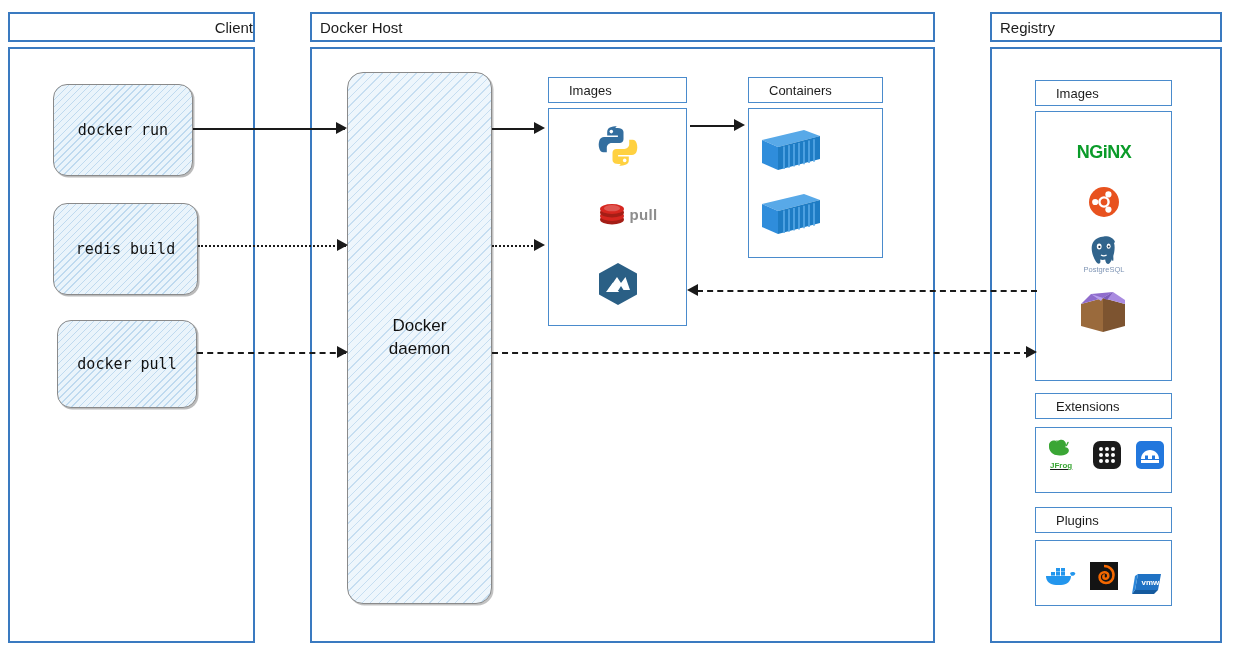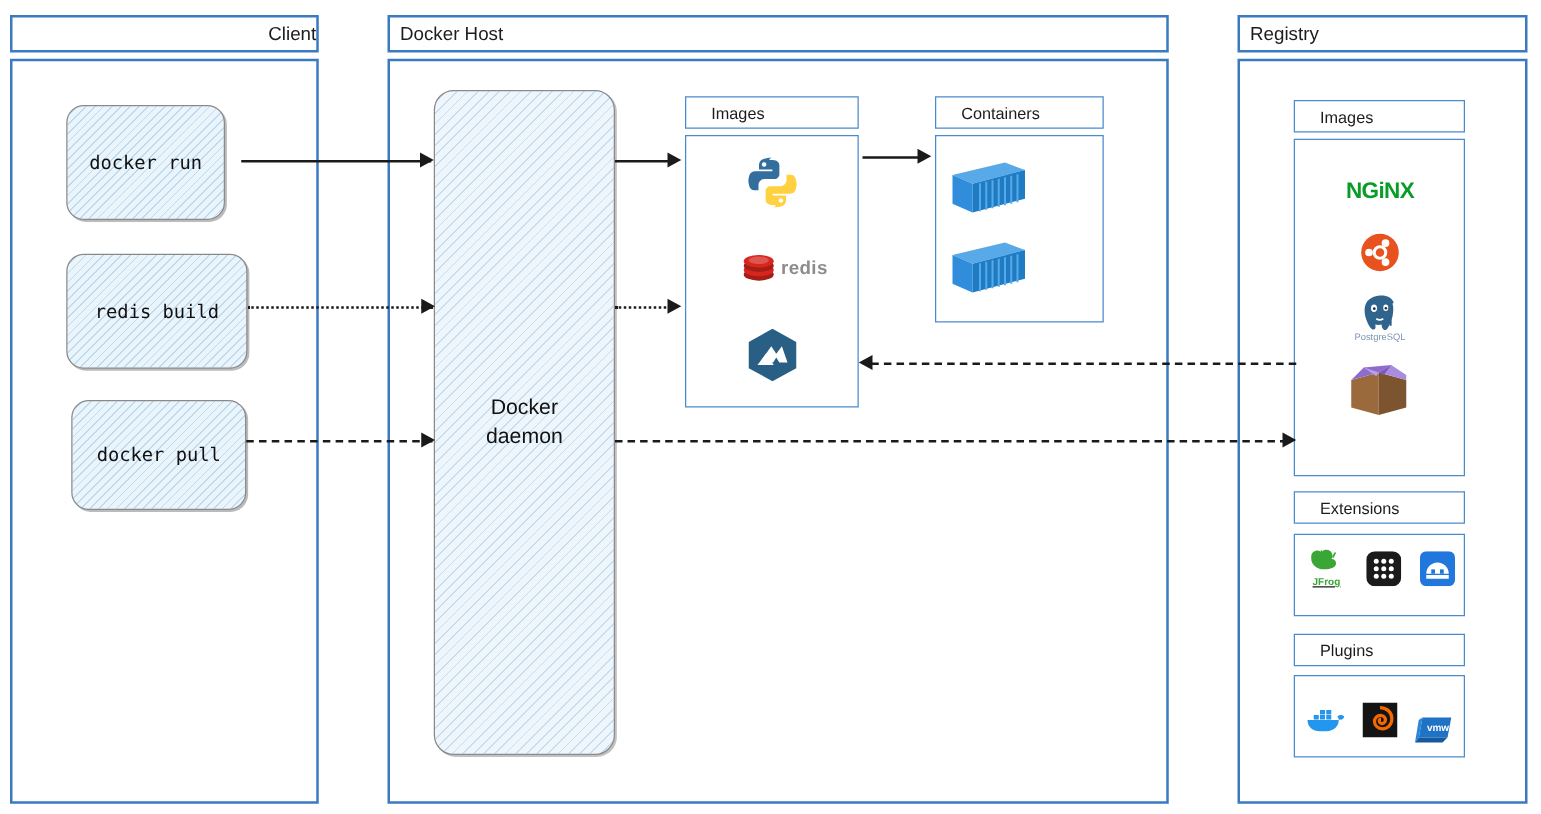--- a/index.html
+++ b/index.html
@@ -60,21 +60,21 @@
   .vmw-word{font-family:"Liberation Sans",sans-serif;font-weight:bold;font-size:8px;color:#fff;}
 </style>
 </head>
 <body>
 
 <div class="panel-title" style="left:8px;top:12px;width:247px;height:30px;justify-content:flex-end;">
   <span>Client</span>
 </div>
 <div class="panel" style="left:8px;top:47px;width:247px;height:596px;"></div>
 
-<div class="cmdbox" style="left:53px;top:84px;width:127px;height:92px;">
+<div class="cmdbox" style="left:53px;top:84px;width:140px;height:92px;">
   <span>docker run</span>
 </div>
 <div class="cmdbox" style="left:53px;top:203px;width:145px;height:92px;">
   <span>redis build</span>
 </div>
 <div class="cmdbox" style="left:57px;top:320px;width:140px;height:88px;">
   <span>docker pull</span>
 </div>
 
 <div class="panel-title" style="left:310px;top:12px;width:625px;height:30px;">
@@ -104,21 +104,21 @@
 </div>
 
 <div class="logo" style="left:588px;top:200px;width:80px;height:28px;">
   <svg width="26" height="24" viewBox="0 0 26 24" aria-hidden="true">
     <ellipse cx="13" cy="17.5" rx="12" ry="5" fill="#a41e16"></ellipse>
     <ellipse cx="13" cy="14" rx="12" ry="5" fill="#d6261f"></ellipse>
     <ellipse cx="13" cy="10.5" rx="12" ry="5" fill="#a41e16"></ellipse>
     <ellipse cx="13" cy="7" rx="12" ry="5" fill="#d6261f"></ellipse>
     <ellipse cx="13" cy="6.2" rx="8" ry="3.1" fill="#fff" opacity=".22"></ellipse>
   </svg>
-  <span class="redis-word">redis</span>
+  <span class="redis-word">pull</span>
 </div>
 
 <div class="logo" style="left:597px;top:262px;width:42px;height:44px;">
   <svg width="42" height="44" viewBox="0 0 42 44" aria-hidden="true">
     <polygon points="21,1 40,11.5 40,32.5 21,43 2,32.5 2,11.5" fill="#2a5f85"></polygon>
     <path d="M11 28 L20 15 L24 21 L28.5 15 L33 28 L26.5 28 L24 24 L21.5 28 Z" fill="#ffffff"></path>
     <path d="M9 30 L16 20.5 L22 30 Z" fill="#ffffff"></path>
   </svg>
 </div>
 

